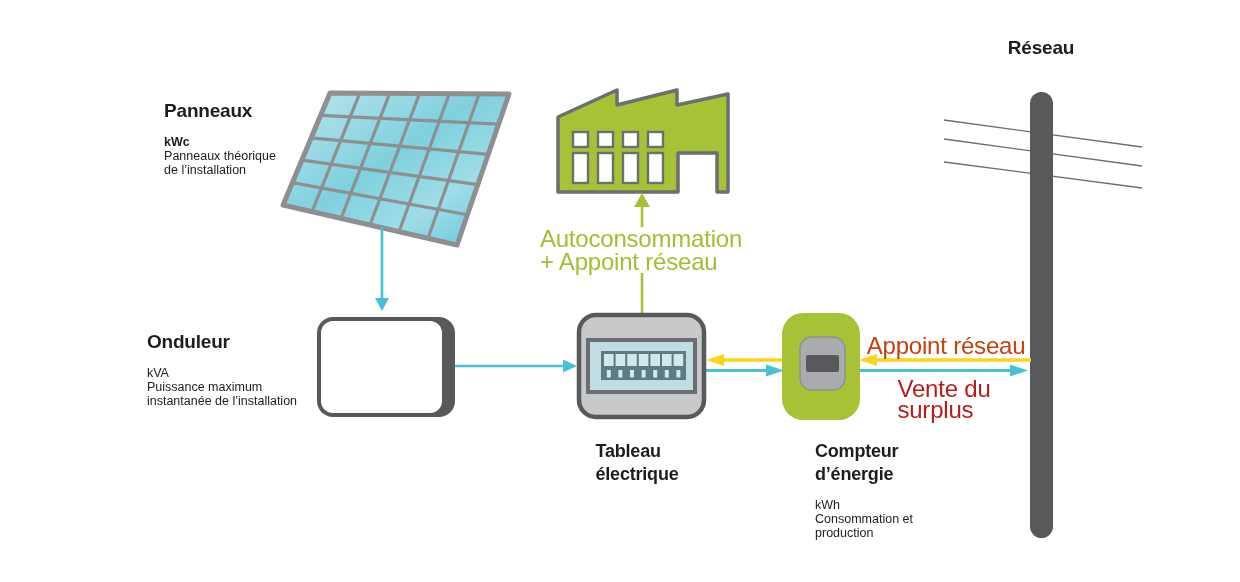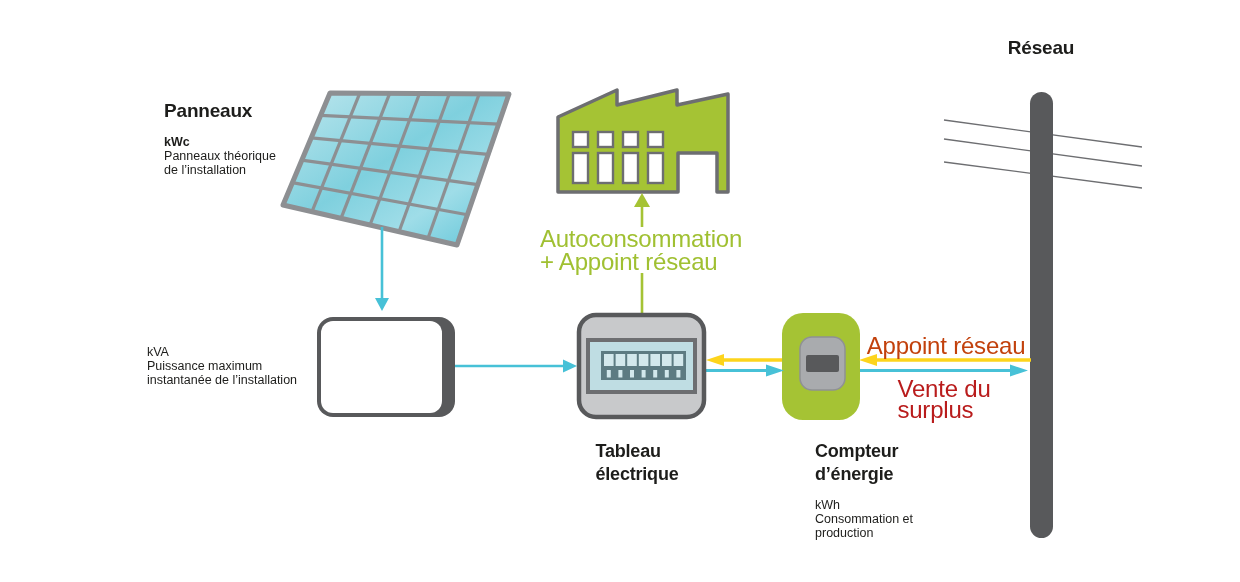--- a/index.html
+++ b/index.html
@@ -143,20 +143,21 @@
   </svg>
 
   <div class="label" style="left:220px;top:100px;">
     <div class="t-lg">Panneaux</div>
     <div class="t-sm" style="margin-top:14px;font-weight:bold;">kWc</div>
     <div class="t-sm">Panneaux théorique</div>
     <div class="t-sm">de l’installation</div>
   </div>
 
   <div class="label" style="left:222px;top:331px;">
+    <div class="t-lg">Onduleur</div>
     <div class="t-sm" style="margin-top:14px;">kVA</div>
     <div class="t-sm">Puissance maximum</div>
     <div class="t-sm">instantanée de l’installation</div>
   </div>
 
   <div class="label" style="left:1041px;top:37px;">
     <div class="t-lg">Réseau</div>
   </div>
 
   <div class="label" style="left:641px;top:227px;">

